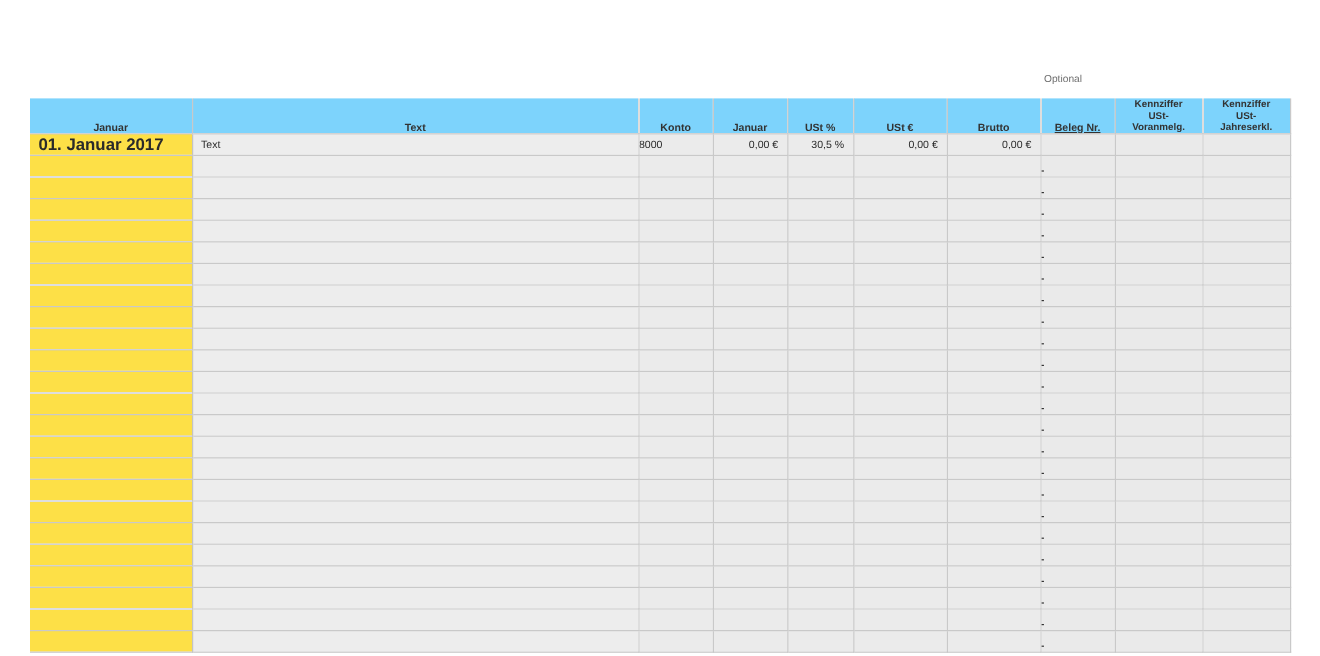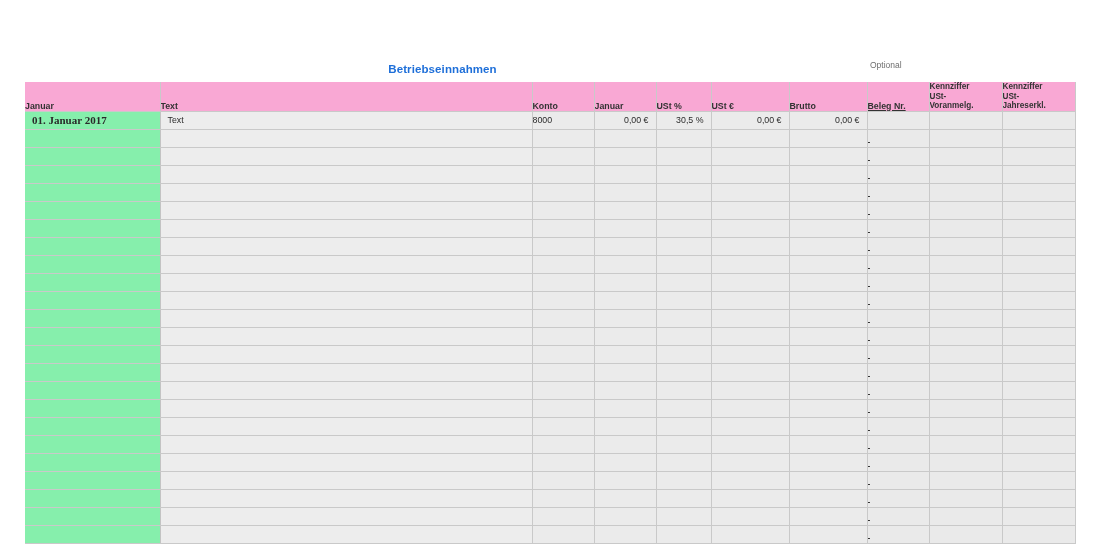--- a/index.html
+++ b/index.html
@@ -65,25 +65,25 @@
     font-size: 8.8px;
     color: #333;
     height: 18px;
     box-sizing: border-box;
     overflow: hidden;
     white-space: nowrap;
   }
 
   
   thead th {
-    background: #f9a8d4;
+    background: #7dd3fc;
     color: #1e6fd9;
     font-weight: bold;
     font-size: 9.2px;
-    text-align: left;
+    text-align: center;
     vertical-align: bottom;
     padding-bottom: 3px;
     height: 36px;
     border-bottom: 1px solid #b5b5b5;
     border-right: 1px solid #c3c3c3;
   }
   thead th.two-line {
     font-size: 8.2px;
     line-height: 9.5px;
     vertical-align: middle;
@@ -99,27 +99,26 @@
   col.c-uste    { width: 78px;  }
   col.c-brutto  { width: 78px;  }
   col.c-beleg   { width: 62px;  }
   col.c-kzvor   { width: 73px;  }
   col.c-kzjahr  { width: 73px;  }
 
   
   tbody tr { height: 18px; }
   tbody td { background: #ebebeb; }
   tbody td.col-datum {
-    background: #86efac;
+    background: #fde047;
     padding-left: 7px;
     font-weight: bold;
-    font-size: 11px;
+    font-size: 14px;
     color: #1c1c1c;
     border-right: 1px solid #c3c3c3;
-    font-family: Liberation Serif, serif;
   }
   tbody td.col-text {
     background: #ededed;
     padding-left: 7px;
     color: #3b3b3b;
   }
   tbody td.num {
     text-align: right;
     padding-right: 7px;
   }
@@ -146,21 +145,20 @@
     border-radius: 1px;
     transform: rotate(10deg);
   }
 </style>
 </head>
 <body>
 
 <div class="sheet">
 
   <div class="title-band">
-    <div class="sheet-title">Betriebseinnahmen</div>
     <div class="optional-label">Optional</div>
   </div>
 
   <div class="note-marker"></div>
 
   <table class="grid">
     <colgroup>
       <col class="c-datum">
         <col class="c-text">
         <col class="c-konto">

